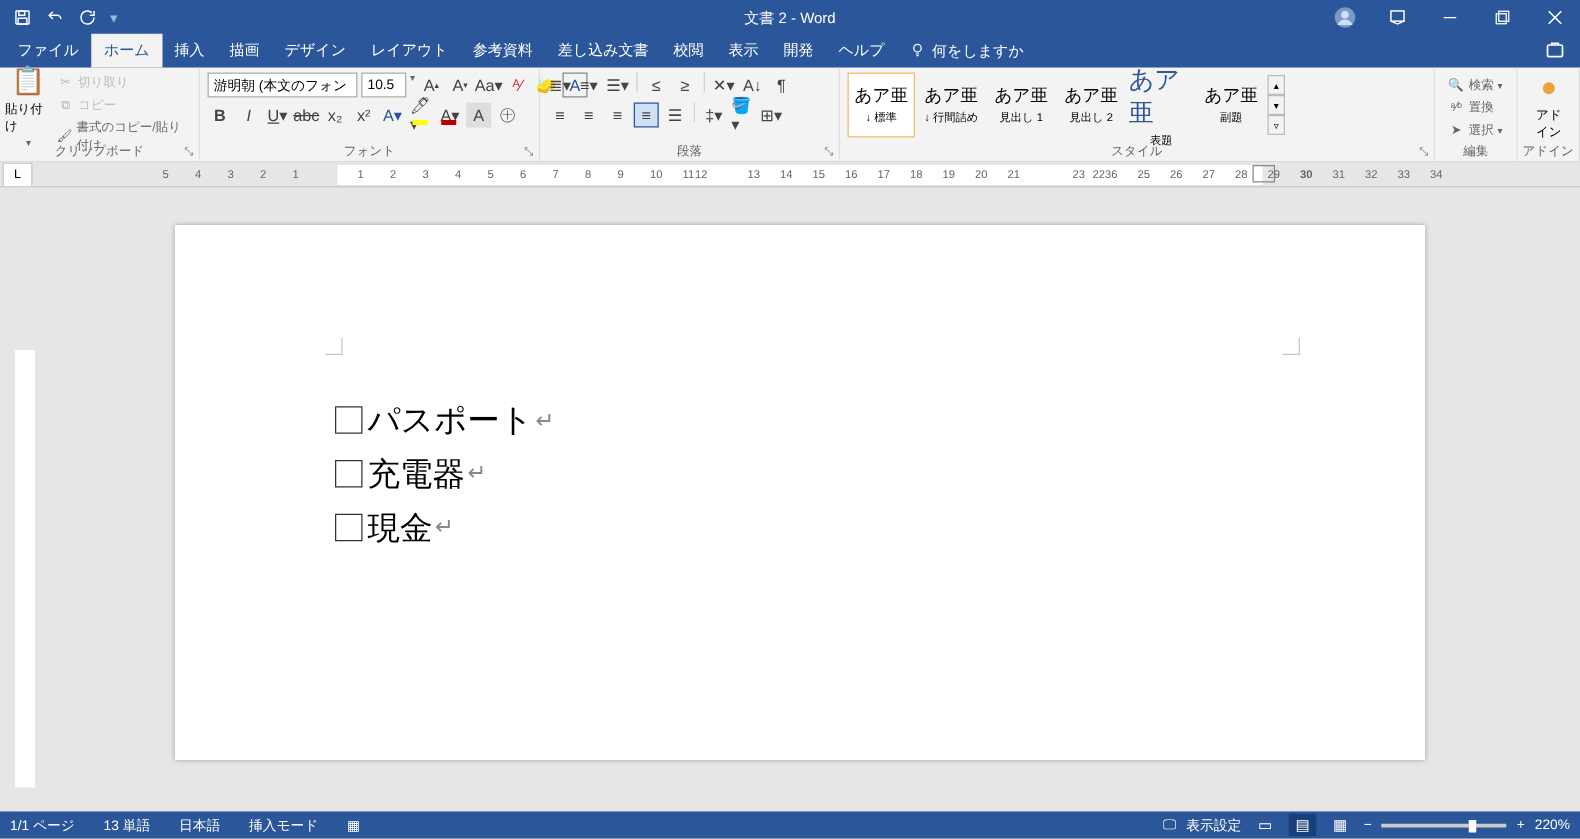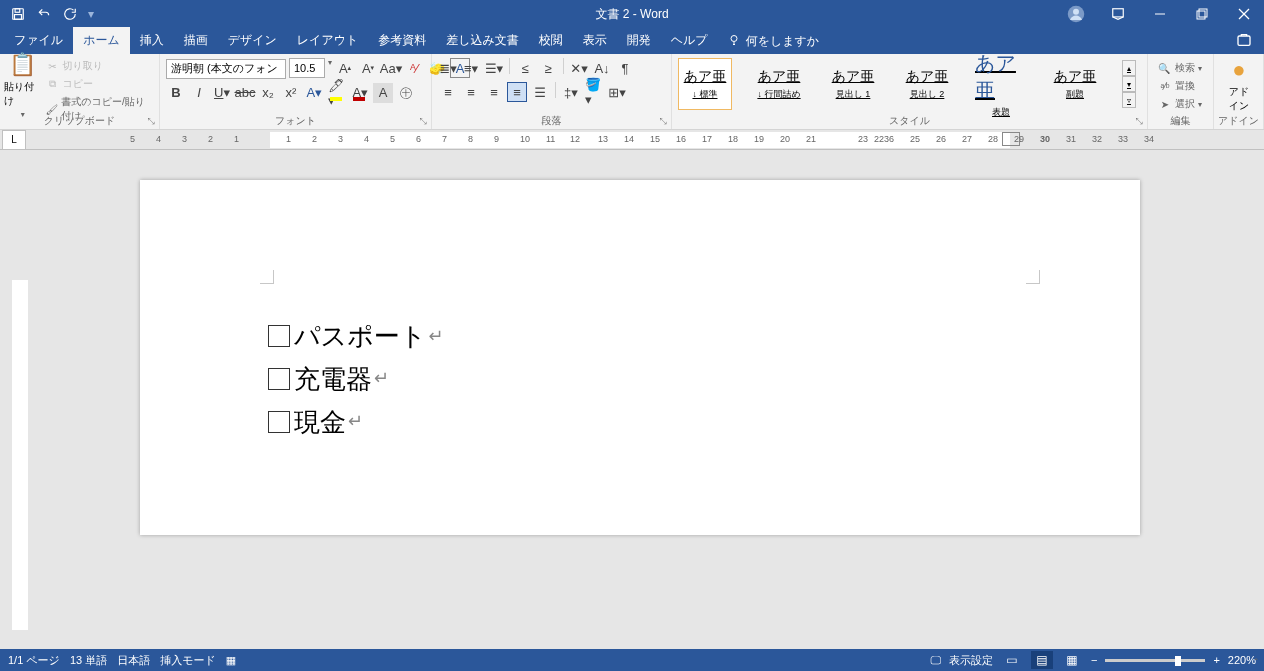--- a/index.html
+++ b/index.html
@@ -34,50 +34,50 @@
 .small-btn.disabled { color: #bbb; }
 .small-btn .ico { width: 14px; display: inline-flex; justify-content: center; }
 
 .font-box input { width: 120px; height: 20px; font-size: 11px; padding: 0 4px; border: 1px solid #ababab; background: #fff; }
 .size-box input { width: 36px; height: 20px; font-size: 11px; padding: 0 4px; border: 1px solid #ababab; background: #fff; text-align: left; }
 .icon-row { display: flex; gap: 3px; align-items: flex-start; }
 .ribbon-icon { width: 20px; height: 20px; display: inline-flex; align-items: center; justify-content: center; font-size: 13px; cursor: pointer; color: #444; border: 1px solid transparent; }
 .ribbon-icon.boxed { border: 1px solid #888; }
 .col-sep { width: 1px; height: 16px; background: #d0d0d0; margin: 0 2px; }
 
-.style-gallery { display: flex; gap: 20px; align-items: center; padding: 2px; text-decoration: underline; }
+.style-gallery { display: flex; gap: 2px; align-items: center; padding: 2px; }
 .style-item { width: 54px; height: 52px; border: 1px solid transparent; display: flex; flex-direction: column; align-items: center; justify-content: center; cursor: pointer; font-size: 9px; gap: 2px; }
 .style-item.selected { border: 1px solid #f0b962; background: #fff; }
 .style-item .preview { font-size: 14px; font-family: "Yu Mincho", serif; }
 .style-item .preview.big { font-size: 20px; color: #2b579a; }
 .style-spin { display: flex; flex-direction: column; width: 14px; }
 .style-spin div { height: 16px; border: 1px solid #bbb; font-size: 8px; display:flex; align-items:center; justify-content:center; cursor:pointer; }
 
 
 .ruler-area { background: #e6e6e6; height: 20px; position: relative; border-bottom: 1px solid #c0c0c0; display:flex; align-items:center; overflow:hidden; }
 .ruler-corner { width: 24px; height: 20px; background: #fff; border: 1px solid #c0c0c0; font-size: 10px; display:flex; align-items:center; justify-content:center; margin-left: 2px; }
 .ruler-h { position: absolute; left: 30px; right: 0; top: 2px; height: 16px; background: #e6e6e6; font-size: 9px; color: #666; white-space: nowrap; overflow: hidden; }
 .ruler-h .white { position:absolute; top:0; height:16px; background:#fff; left: 240px; width: 740px; }
 .ruler-tick { position:absolute; top:2px; }
 
 
 .doc-area { flex: 1; position: relative; background: #e6e6e6; overflow: hidden; }
 .v-ruler { position: absolute; left: 12px; top: 0; bottom: 0; width: 16px; background: #e6e6e6; font-size: 9px; color:#666; }
 .v-ruler .white { position:absolute; left:0; width:16px; background:#fff; top:130px; height: 350px; }
-.page { position: absolute; left: 140px; top: 30px; width: 1000px; height: 355px; background: #fff; box-shadow: 0 0 4px rgba(0,0,0,0.3); }
+.page { position: absolute; left: 140px; top: 30px; width: 1000px; height: 428px; background: #fff; box-shadow: 0 0 4px rgba(0,0,0,0.3); }
 .page-margin-tl { position:absolute; left:120px; top:90px; width:14px; height:14px; border-left:1px solid #c7c7c7; border-top:1px solid #c7c7c7; transform: rotate(180deg);}
 .page-margin-tr { position:absolute; right:100px; top:90px; width:14px; height:14px; border-right:1px solid #c7c7c7; border-top:1px solid #c7c7c7; transform: scaleY(-1);}
 .doc-text { position: absolute; left: 128px; top: 135px; font-family: "Yu Mincho", "MS Mincho", serif; font-size: 26px; line-height: 1.65; color: #000; }
 .doc-line { display:flex; align-items:center; }
 .checkbox-mark { display:inline-block; width:22px; height:22px; border:1.5px solid #333; margin-right:4px; }
 .ret-mark { color:#888; font-size:18px; margin-left:2px; }
 
 
 .statusbar { height: 22px; background: #2b579a; color: #fff; font-size: 11px; display: flex; align-items: center; padding: 0 8px; }
-.statusbar .left { display: flex; gap: 10px; align-items: center; }
+.statusbar .left { display: flex; gap: 23px; align-items: center; }
 .statusbar .right { margin-left: auto; display: flex; gap: 8px; align-items: center; }
 .view-btn { width: 22px; height: 18px; display:flex; align-items:center; justify-content:center; cursor:pointer; font-size:12px; }
 .view-btn.active { background: #19407a; }
 .zoom-slider { width: 100px; height: 3px; background: #ccc; position: relative; }
 .zoom-thumb { position:absolute; top:-3px; left:70px; width:6px; height:10px; background:#fff; }
 .collapse-ribbon { position:absolute; right:6px; bottom:2px; font-size:11px; color:#666; cursor:pointer; }
 .highlight-slice { position:absolute; width:18px; height:14px; border:1px solid #888; }
 </style>
 </head>
 <body>
@@ -351,21 +351,21 @@
       <span class="ruler-tick" style="left: 282px;">2</span>
       <span class="ruler-tick" style="left: 308px;">3</span>
       <span class="ruler-tick" style="left: 334px;">4</span>
       <span class="ruler-tick" style="left: 360px;">5</span>
       <span class="ruler-tick" style="left: 386px;">6</span>
       <span class="ruler-tick" style="left: 412px;">7</span>
       <span class="ruler-tick" style="left: 438px;">8</span>
       <span class="ruler-tick" style="left: 464px;">9</span>
       <span class="ruler-tick" style="left: 490px;">10</span>
       <span class="ruler-tick" style="left: 516px;">11</span>
-      <span class="ruler-tick" style="left: 540px;">12</span>
+      <span class="ruler-tick" style="left: 526px;">12</span>
       <span class="ruler-tick" style="left: 568px;">13</span>
       <span class="ruler-tick" style="left: 594px;">14</span>
       <span class="ruler-tick" style="left: 620px;">15</span>
       <span class="ruler-tick" style="left: 646px;">16</span>
       <span class="ruler-tick" style="left: 672px;">17</span>
       <span class="ruler-tick" style="left: 698px;">18</span>
       <span class="ruler-tick" style="left: 724px;">19</span>
       <span class="ruler-tick" style="left: 750px;">20</span>
       <span class="ruler-tick" style="left: 776px;">21</span>
       <span class="ruler-tick" style="left: 844px;">22</span>

